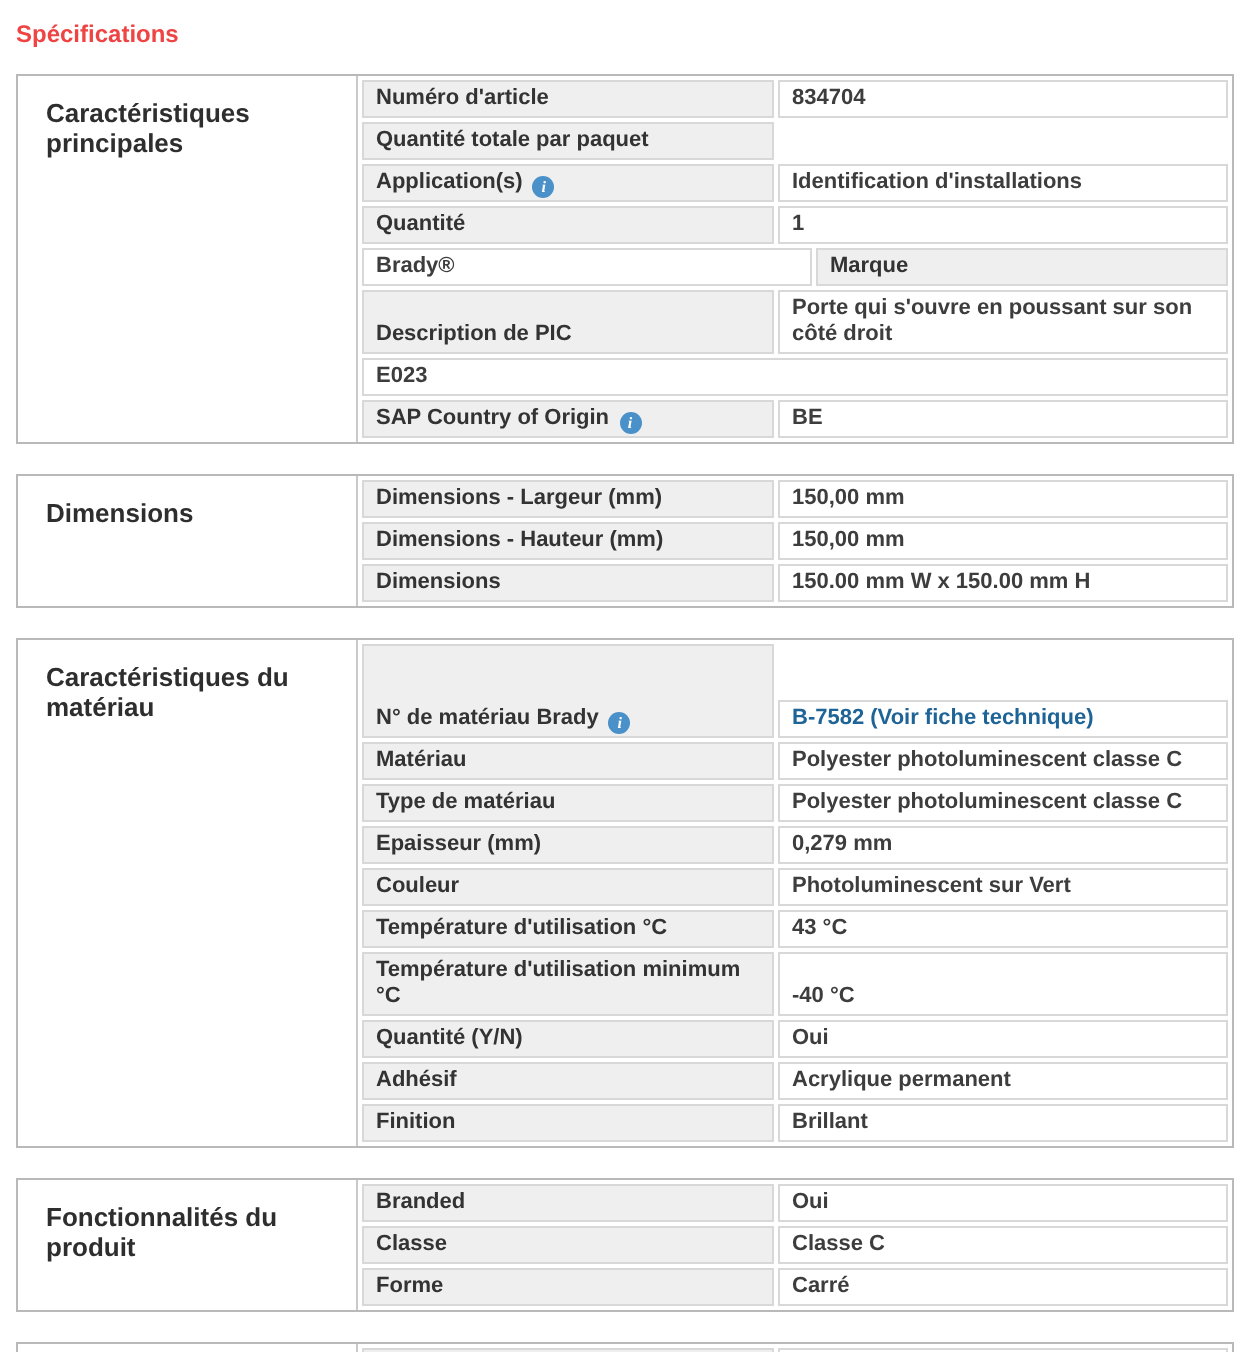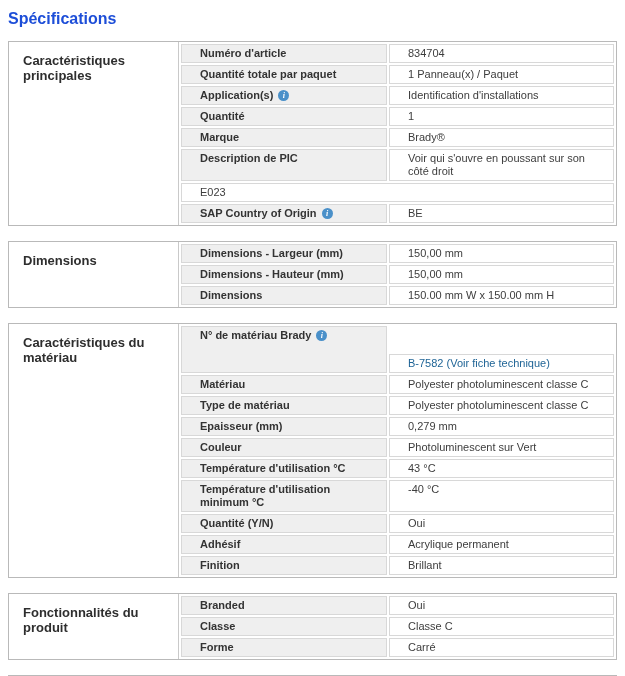--- a/index.html
+++ b/index.html
@@ -4,23 +4,23 @@
 <style>
   * { box-sizing: border-box; margin: 0; padding: 0; }
   html, body { background: #ffffff; }
   body {
     width: 625px;
     padding: 8px;
     font-family: "Liberation Sans", sans-serif;
     color: #3d3d3d;
   }
   .page-title {
-    font-size: 16px;
+    font-size: 12px;
     font-weight: 700;
-    color: #1d4ed8;
+    color: #ef4444;
     margin: 2px 0 13px 0;
   }
   .spec-section {
     display: flex;
     align-items: stretch;
     border: 1px solid #b9b9b9;
     background: #ffffff;
     width: 609px;
     margin-bottom: 15px;
   }
@@ -41,37 +41,38 @@
     gap: 2px;
     padding: 2px;
     min-width: 0;
   }
   .row {
     display: flex;
     gap: 2px;
   }
   .cell {
     display: flex;
-    align-items: flex-start;
+    align-items: flex-end;
     border: 1px solid #d8d8d8;
-    padding: 2px 18px;
+    padding: 2px 6px;
     font-size: 11px;
     line-height: 13px;
     min-height: 19px;
   }
   .cell.label {
     flex: 0 0 206px;
     background: #efefef;
     font-weight: 700;
     color: #333333;
   }
   .cell.value {
     flex: 1 1 auto;
     background: #ffffff;
     color: #3d3d3d;
+    font-weight: bold;
   }
   .cell.value.link {
     color: #1f6496;
     cursor: pointer;
     margin-top: 28px;
   }
   .info-icon {
     display: inline-flex;
     align-items: center;
     justify-content: center;
@@ -105,53 +106,52 @@
 
     </div>
     <div class="cell value">834704</div>
   </div>
 
   <div class="row">
     <div class="cell label">
       <span>Quantité totale par paquet</span>
 
     </div>
-    <div class="cell value">1 Panneau(x) / Paquet</div>
   </div>
 
   <div class="row">
     <div class="cell label">
       <span>Application(s)</span>
       <span class="info-icon">i</span>
     </div>
     <div class="cell value">Identification d'installations</div>
   </div>
 
   <div class="row">
     <div class="cell label">
       <span>Quantité</span>
 
     </div>
     <div class="cell value">1</div>
   </div>
 
   <div class="row">
+    <div class="cell value">Brady®</div>
     <div class="cell label">
       <span>Marque</span>
 
     </div>
-    <div class="cell value">Brady®</div>
   </div>
 
   <div class="row">
     <div class="cell label">
       <span>Description de PIC</span>
 
     </div>
-    <div class="cell value">Voir qui s'ouvre en poussant sur son côté droit</div>
+    <div class="cell value">Porte qui s'ouvre en poussant sur son côté droit</div>
   </div>
 
   <div class="row">
     <div class="cell value">E023</div>
   </div>
 
 
   <div class="row">
     <div class="cell label">
       <span>SAP Country of Origin</span>

